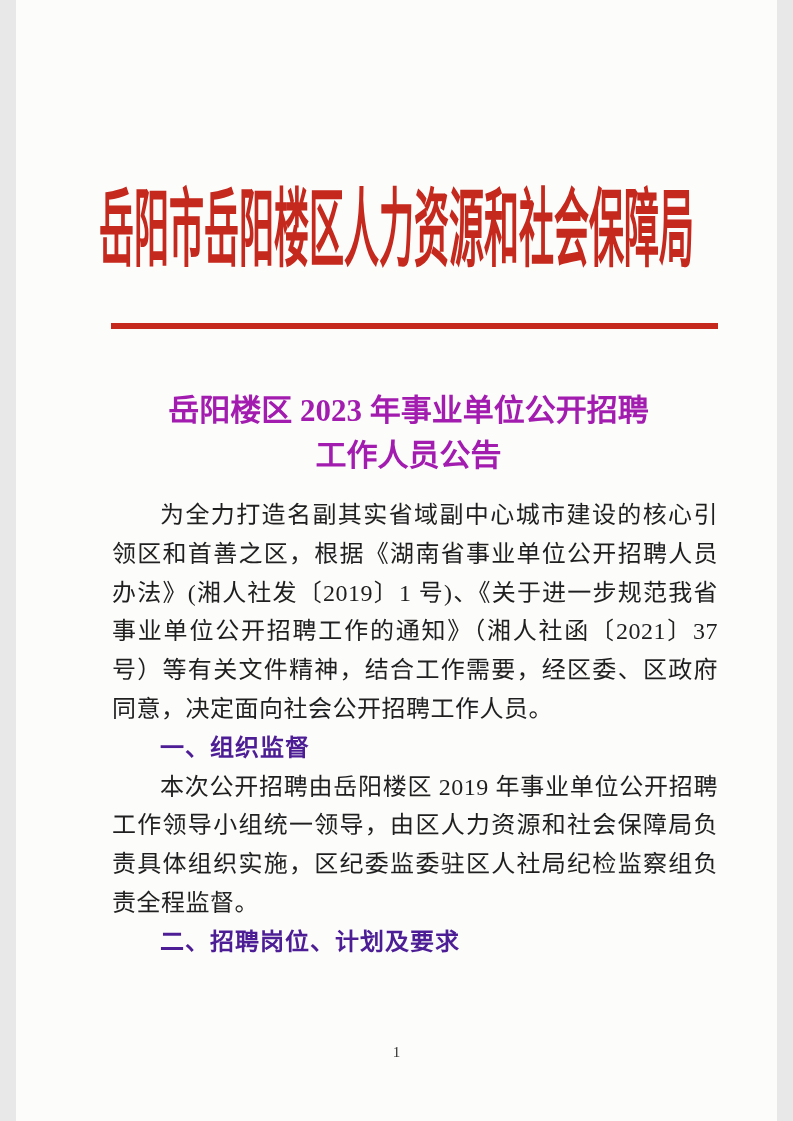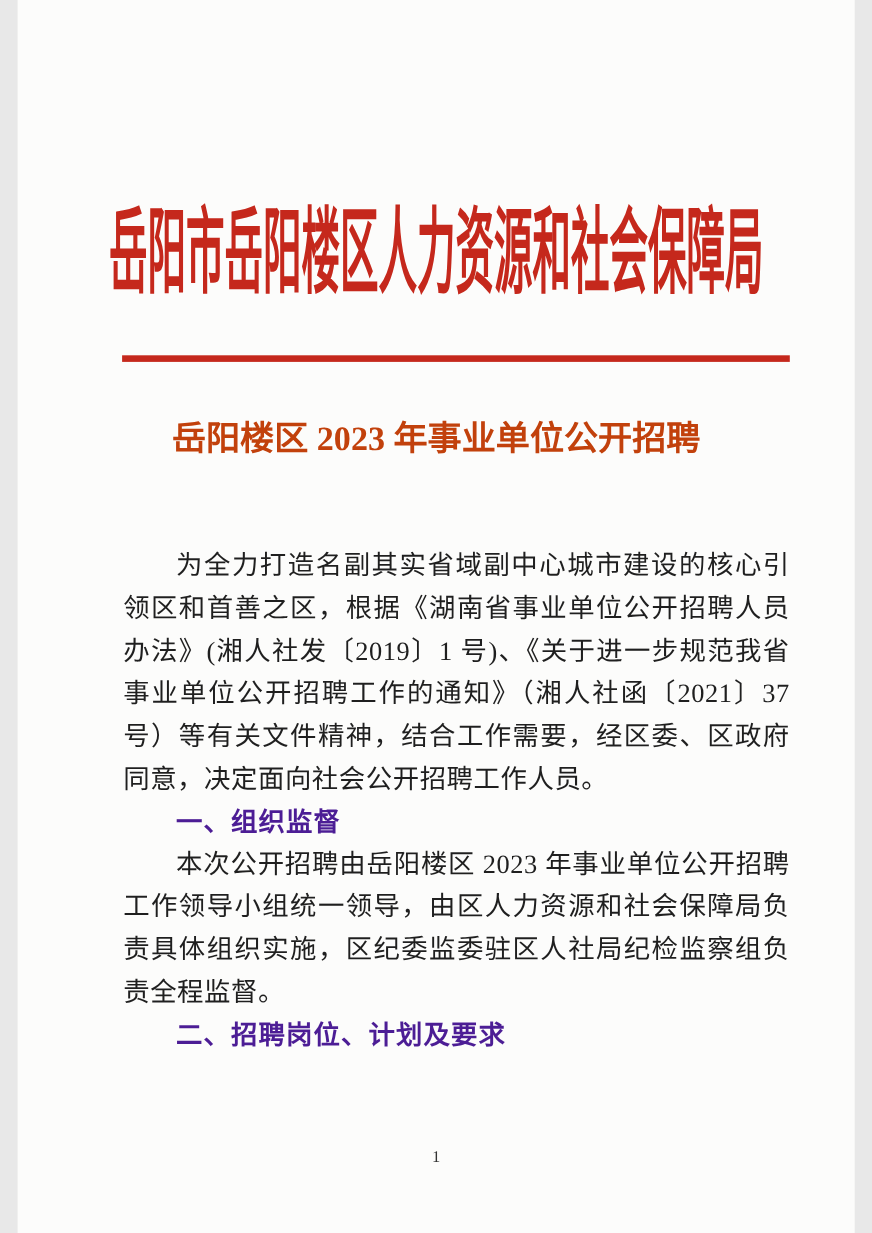--- a/index.html
+++ b/index.html
@@ -47,26 +47,26 @@
     left: 95px;
     width: 607px;
     height: 6px;
     background: var(--divider-red);
   }
   .doc-title {
     position: absolute;
     top: 376px;
     left: 0;
     width: 100%;
-    margin: 0;
+    margin: 12px;
     text-align: center;
     font-size: 31px;
     line-height: 45px;
     font-weight: bold;
-    color: #c2410c;
+    color: #a21caf;
     font-family: "Liberation Serif", "DejaVu Serif", serif;
   }
   .doc-body {
     position: absolute;
     top: 496px;
     left: 96px;
     width: 606px;
     font-size: 24px;
     line-height: 38.8px;
     text-align: justify;
@@ -102,28 +102,29 @@
 <body>
 
 <div class="page">
 
   <div class="letterhead-title">岳阳市岳阳楼区人力资源和社会保障局</div>
 
   <div class="letterhead-rule"></div>
 
   <h1 class="doc-title">
     <span>岳阳楼区 2023 年事业单位公开招聘</span><br>
+    <span>工作人员公告</span>
   </h1>
 
   <main class="doc-body">
     <p>为全力打造名副其实省域副中心城市建设的核心引领区和首善之区，根据《湖南省事业单位公开招聘人员办法》(湘人社发〔2019〕1 号)、《关于进一步规范我省事业单位公开招聘工作的通知》（湘人社函〔2021〕37 号）等有关文件精神，结合工作需要，经区委、区政府同意，决定面向社会公开招聘工作人员。</p>
 
     <h2 class="section-heading">一、组织监督</h2>
 
-    <p>本次公开招聘由岳阳楼区 2023 年事业单位公开招聘工作领导小组统一领导，由区人力资源和社会保障局负责具体组织实施，区纪委监委驻区人社局纪检监察组负责全程监督。</p>
+    <p>本次公开招聘由岳阳楼区 2019 年事业单位公开招聘工作领导小组统一领导，由区人力资源和社会保障局负责具体组织实施，区纪委监委驻区人社局纪检监察组负责全程监督。</p>
 
     <h2 class="section-heading">二、招聘岗位、计划及要求</h2>
 
   </main>
 
   <div class="page-number">1</div>
 
 </div>
 
 </body></html>

